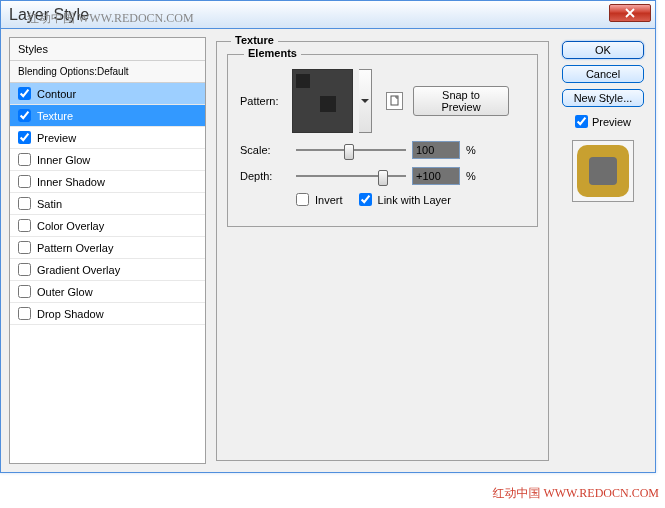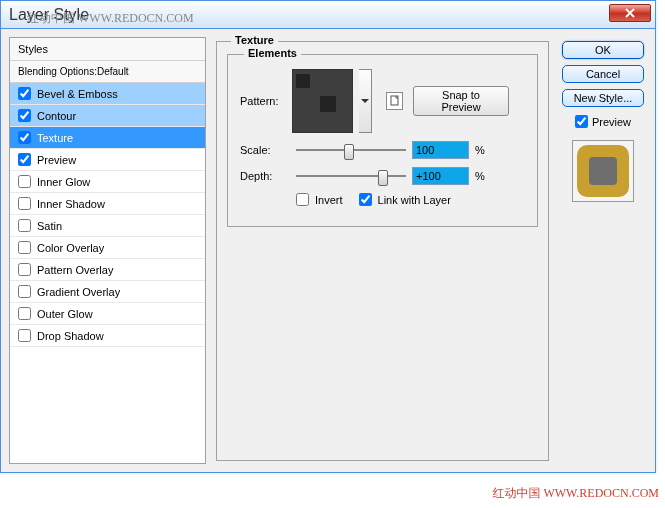--- a/index.html
+++ b/index.html
@@ -28,21 +28,21 @@
 .pattern-swatch::before{content:"";position:absolute;top:4px;left:3px;width:14px;height:14px;background:#222}
 .pattern-swatch::after{content:"";position:absolute;top:26px;left:27px;width:16px;height:16px;background:#222}
 .dropdown-arrow{width:14px;height:64px;border:1px solid #888;border-left:none;background:linear-gradient(#fdfdfd,#e2e2e2);display:flex;align-items:center;justify-content:center;cursor:pointer}
 .dropdown-arrow::after{content:"";border:4px solid transparent;border-top-color:#333;margin-top:4px}
 .new-pattern-icon{width:18px;height:18px;border:1px solid #888;background:#fff;display:flex;align-items:center;justify-content:center;cursor:pointer;margin-left:8px}
 .new-pattern-icon svg{width:12px;height:12px}
 .btn{padding:2px 10px;border:1px solid #888;border-radius:3px;background:linear-gradient(#fdfdfd,#e2e2e2);cursor:pointer}
 .slider{width:110px;height:16px;position:relative;background:transparent}
 .slider-track{position:absolute;top:7px;left:0;right:0;height:2px;background:#888}
 .slider-thumb{position:absolute;top:2px;width:10px;height:16px;background:linear-gradient(#fdfdfd,#d0d0d0);border:1px solid #666;border-radius:2px}
-.num-input{width:57px;height:18px;border:1px solid #7a9ac0;padding:1px 3px;background:#0ea5e9;text-align:left}
+.num-input{width:48px;height:18px;border:1px solid #7a9ac0;padding:1px 3px;background:#737373;text-align:left}
 .right-panel{width:88px;display:flex;flex-direction:column;align-items:center;gap:6px;padding-top:4px}
 .right-btn{width:82px;padding:2px 0;border:1px solid #0066cc;border-radius:5px;background:linear-gradient(#f2f8ff,#d0e6ff);cursor:pointer;text-align:center}
 .right-btn.primary{border:1px solid #0055bb;box-shadow:0 0 2px #66aaff}
 .preview-check{display:flex;align-items:center;gap:4px;margin-top:2px}
 .preview-thumb{width:62px;height:62px;margin-top:6px;border:1px solid #999;background:#f5f5f5;display:flex;align-items:center;justify-content:center}
 .preview-inner{width:52px;height:52px;background:#c8a030;border-radius:10px;display:flex;align-items:center;justify-content:center;position:relative}
 .preview-inner::after{content:"";width:28px;height:28px;background:#6e6e6e;border-radius:4px}
 .watermark-top{position:absolute;top:9px;left:26px;font-family:"SimSun",serif;font-size:12px;color:#888;letter-spacing:0}
 .watermark-bottom{position:absolute;bottom:6px;right:6px;font-family:"SimSun",serif;font-size:12px;color:#d04030}
 </style>
@@ -57,24 +57,20 @@
       <svg width="10" height="10" viewBox="0 0 10 10">
           <path d="M1 1 L9 9 M9 1 L1 9" stroke="#fff" stroke-width="1.8"></path>
         </svg>
     </div>
   </div>
   <div class="content">
     <div class="styles-panel">
       <div class="styles-header">Styles</div>
       <div class="blending">Blending Options:Default</div>
       <div id="styles-list">
-          <div class="style-item selected-dim">
-            <input type="checkbox" checked="" style="">
-            <span>Bevel &amp; Emboss</span>
-          </div>
           <div class="style-item sub selected-dim">
             <input type="checkbox" checked="" style="">
             <span>Contour</span>
           </div>
           <div class="style-item sub selected">
             <input type="checkbox" checked="" style="">
             <span>Texture</span>
           </div>
           <div class="style-item">
             <input type="checkbox" checked="" style="">

